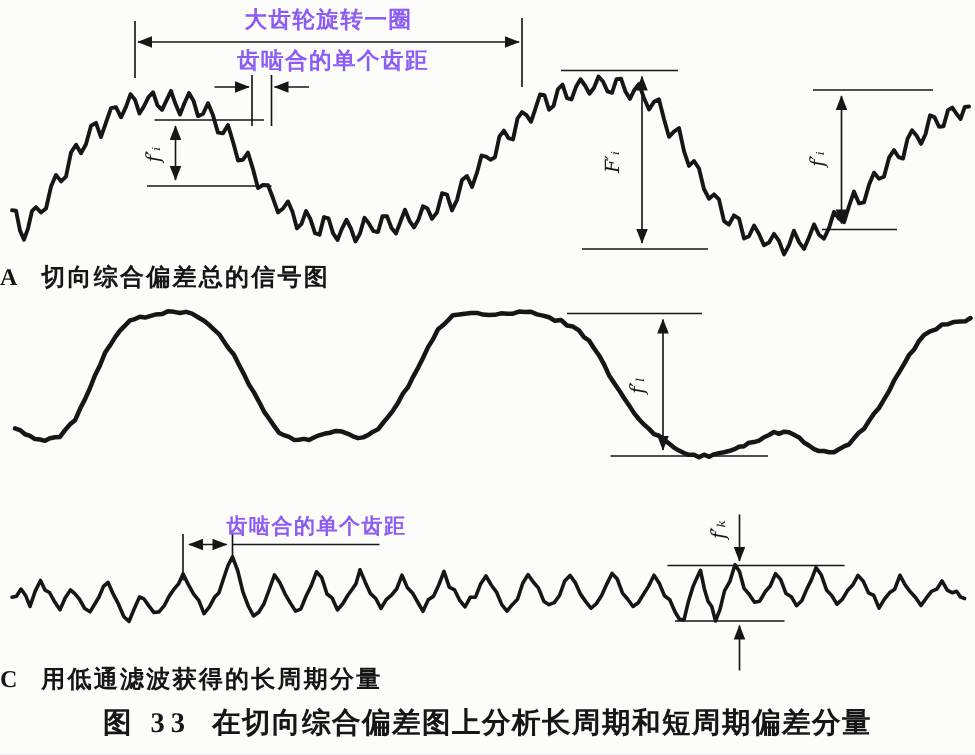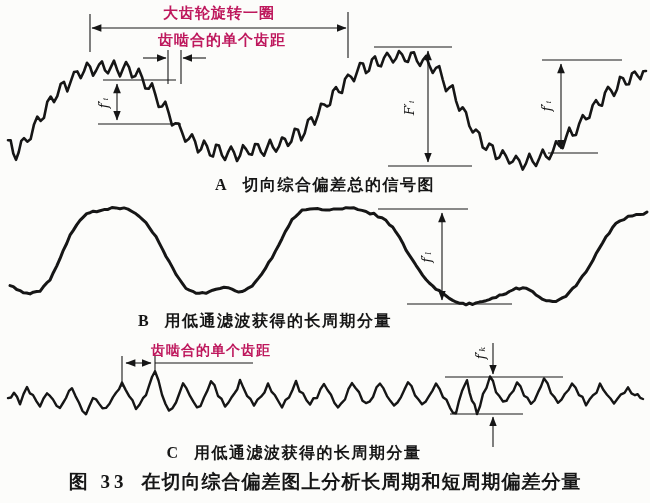--- a/index.html
+++ b/index.html
@@ -1,25 +1,25 @@
 <!DOCTYPE html>
 <html><head>
 <meta charset="utf-8">
 <style>
   html,body{margin:0;padding:0;background:#e8e8e8;}
   .page{position:relative;width:650px;height:503px;background:#fcfcfa;overflow:hidden;
         font-family:"Liberation Serif","DejaVu Serif",serif;color:#161616;}
   .page svg{position:absolute;left:0;top:0;}
-  .txt{position:absolute;white-space:nowrap;color:#be185d;}
+  .txt{position:absolute;white-space:nowrap;color:#8b5cf6;}
   .lbl{font-size:15px;font-weight:600;letter-spacing:1px;transform:translateX(-50%);}
   .lbl-small{font-size:14px;font-weight:600;letter-spacing:1px;transform:translateX(-50%);}
   .dimlabel{position:absolute;font-style:italic;font-size:13px;
             font-family:"DejaVu Serif","DejaVu Sans",serif;
             transform:translate(-50%,-50%) rotate(-90deg);}
-  .caption{position:absolute;text-align:center;font-size:16px;letter-spacing:1.5px;font-weight:600;}
+  .caption{position:absolute;font-size:16px;letter-spacing:1.5px;font-weight:600;}
   .caption .letter{font-family:"Liberation Serif",serif;letter-spacing:0;margin-right:16px;}
   .figtitle{position:absolute;left:0;width:650px;text-align:center;
             font-size:19px;font-weight:600;letter-spacing:1px;}
   .figtitle .fignum{margin-right:14px;letter-spacing:4px;}
 </style>
 </head>
 <body>
 
 <div class="page">
 
@@ -87,23 +87,20 @@
   <div class="dimlabel" style="left:103px;top:103px;">f′ᵢ</div>
   <div class="dimlabel" style="left:409px;top:108px;">F′ᵢ</div>
   <div class="dimlabel" style="left:546px;top:106px;">f′ᵢ</div>
   <div class="dimlabel" style="left:426px;top:257px;">f′ₗ</div>
   <div class="dimlabel" style="left:480px;top:353px;">f′ₖ</div>
 
   <div class="caption" style="left:0;top:175px;width:650px;">
     <span class="letter">A</span><span>切向综合偏差总的信号图</span>
   </div>
 
-  <div class="caption" style="left:0;top:311px;width:530px;">
-    <span class="letter">B</span><span>用低通滤波获得的长周期分量</span>
-  </div>
 
   <div class="txt lbl-small" style="left:211px;top:342px;">齿啮合的单个齿距</div>
 
   <div class="caption" style="left:0;top:443px;width:588px;">
     <span class="letter">C</span><span>用低通滤波获得的长周期分量</span>
   </div>
 
   <div class="figtitle" style="top:469px;">
     <span class="fignum">图 33</span><span>在切向综合偏差图上分析长周期和短周期偏差分量</span>
   </div>

